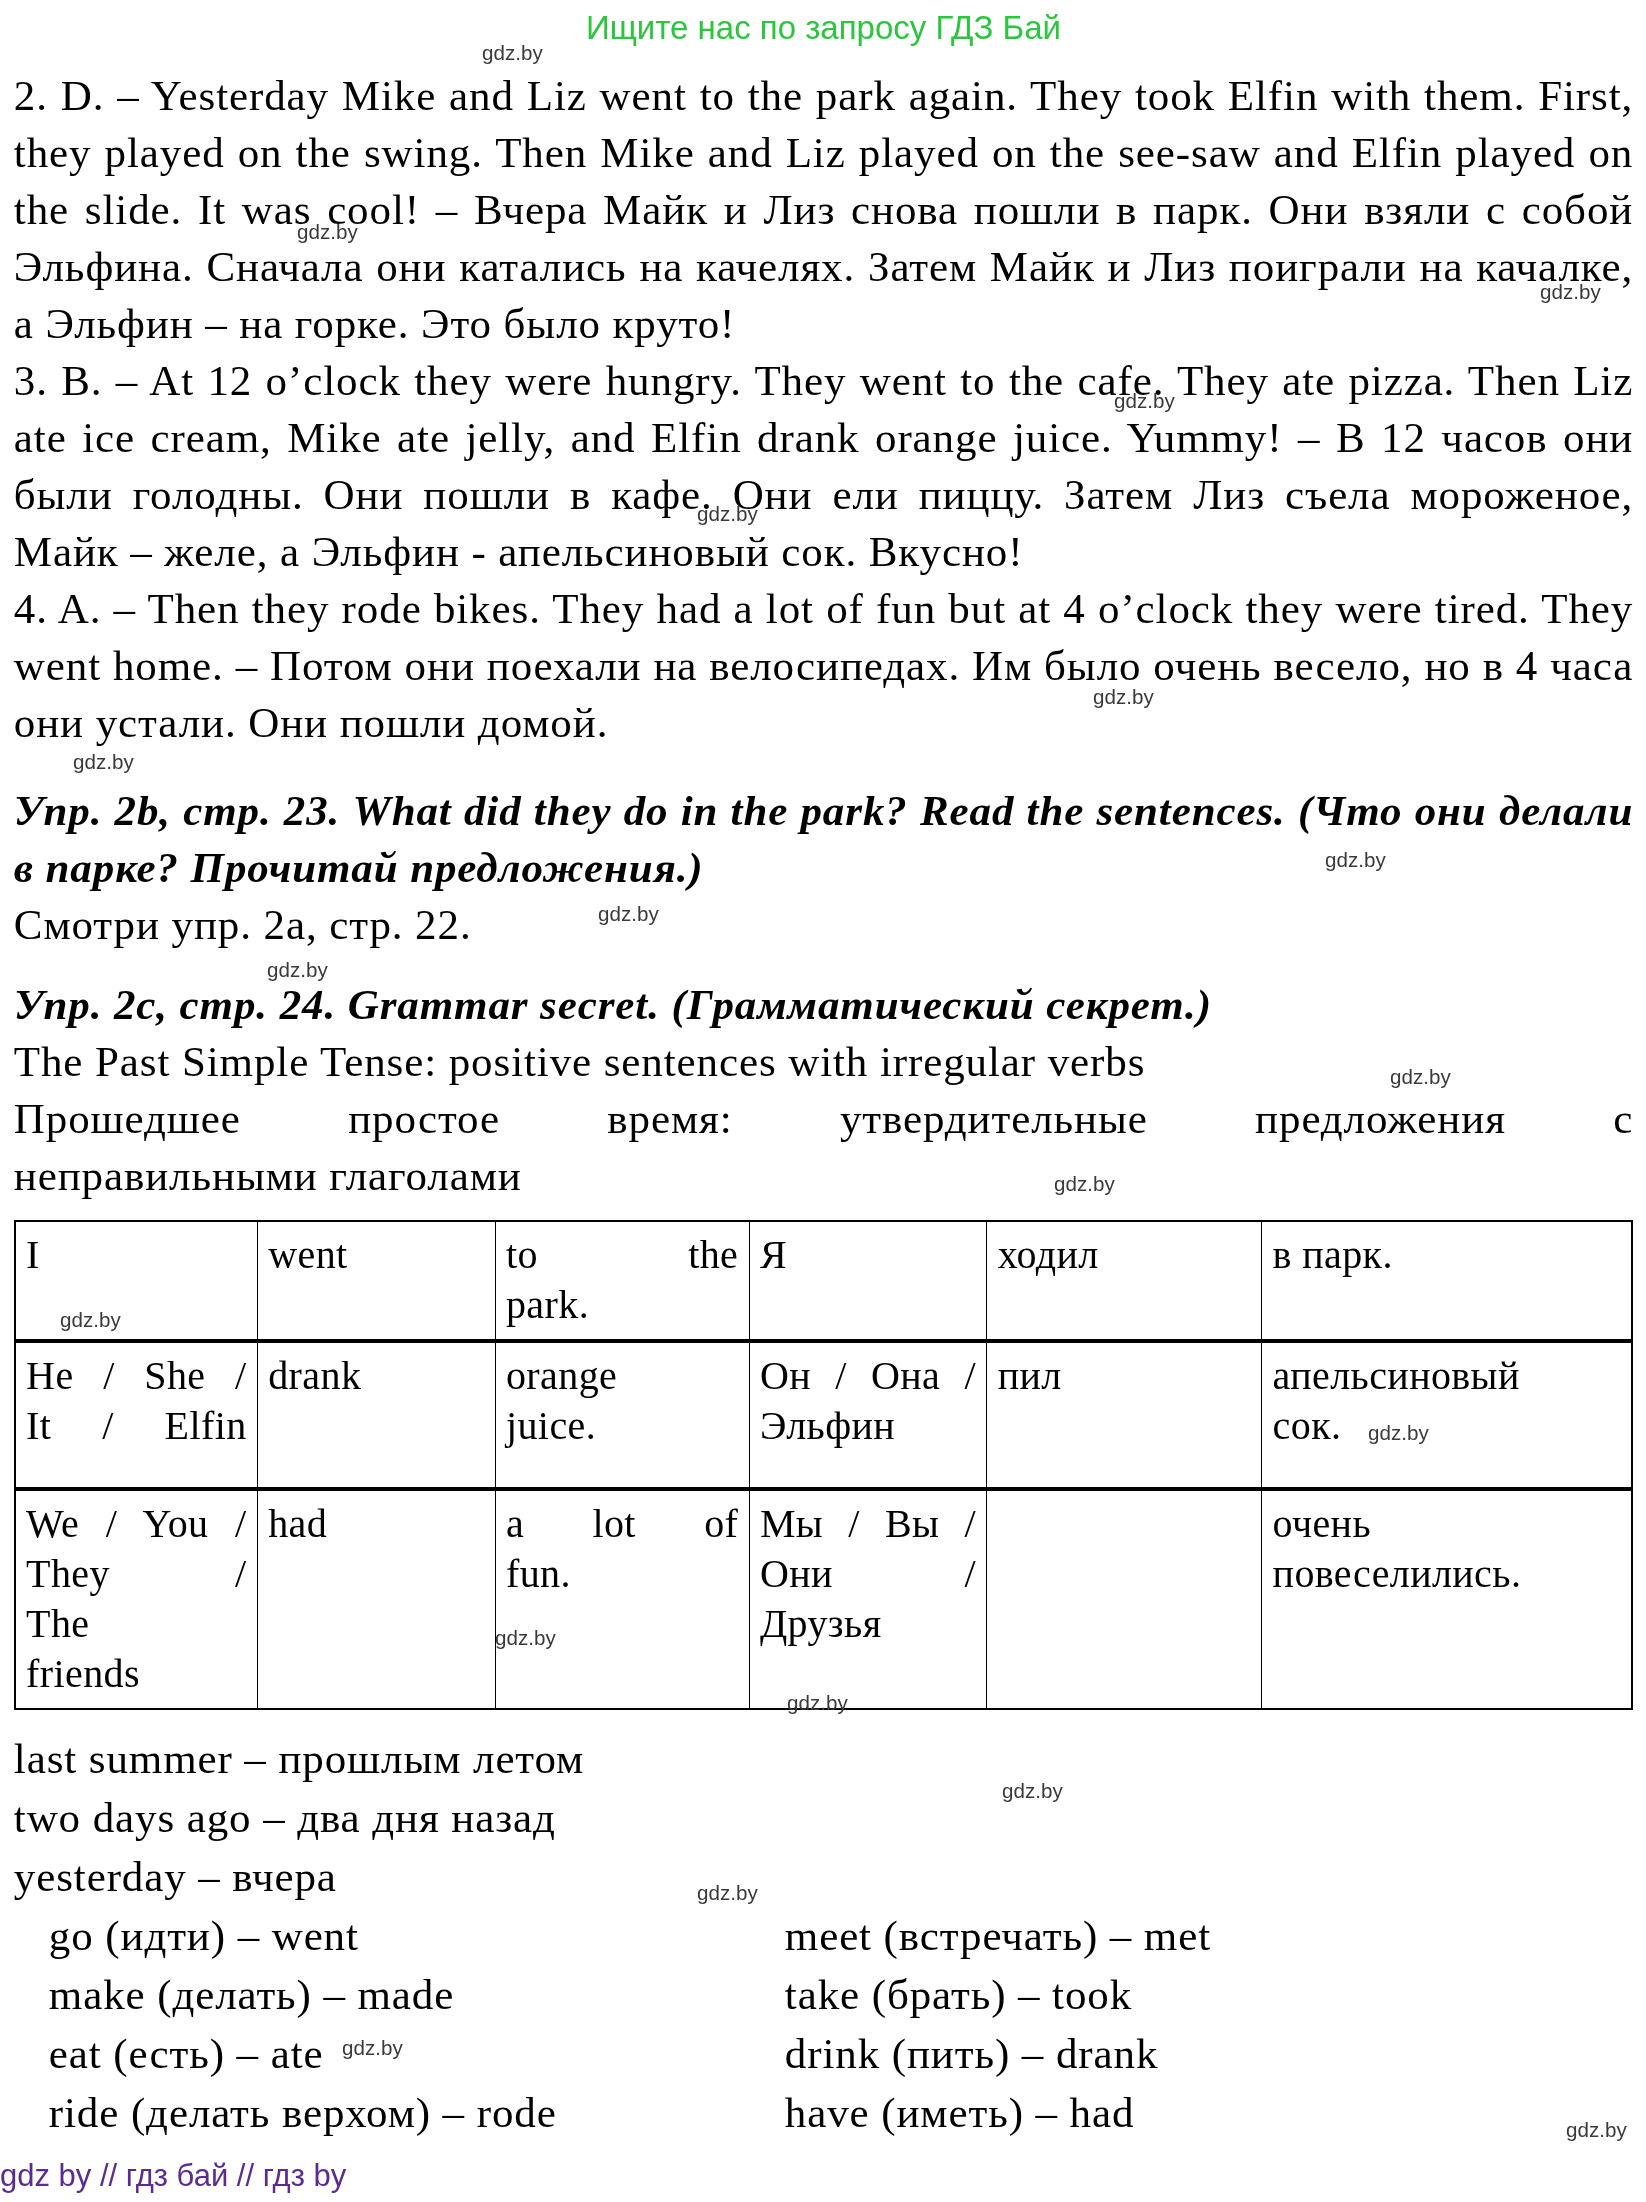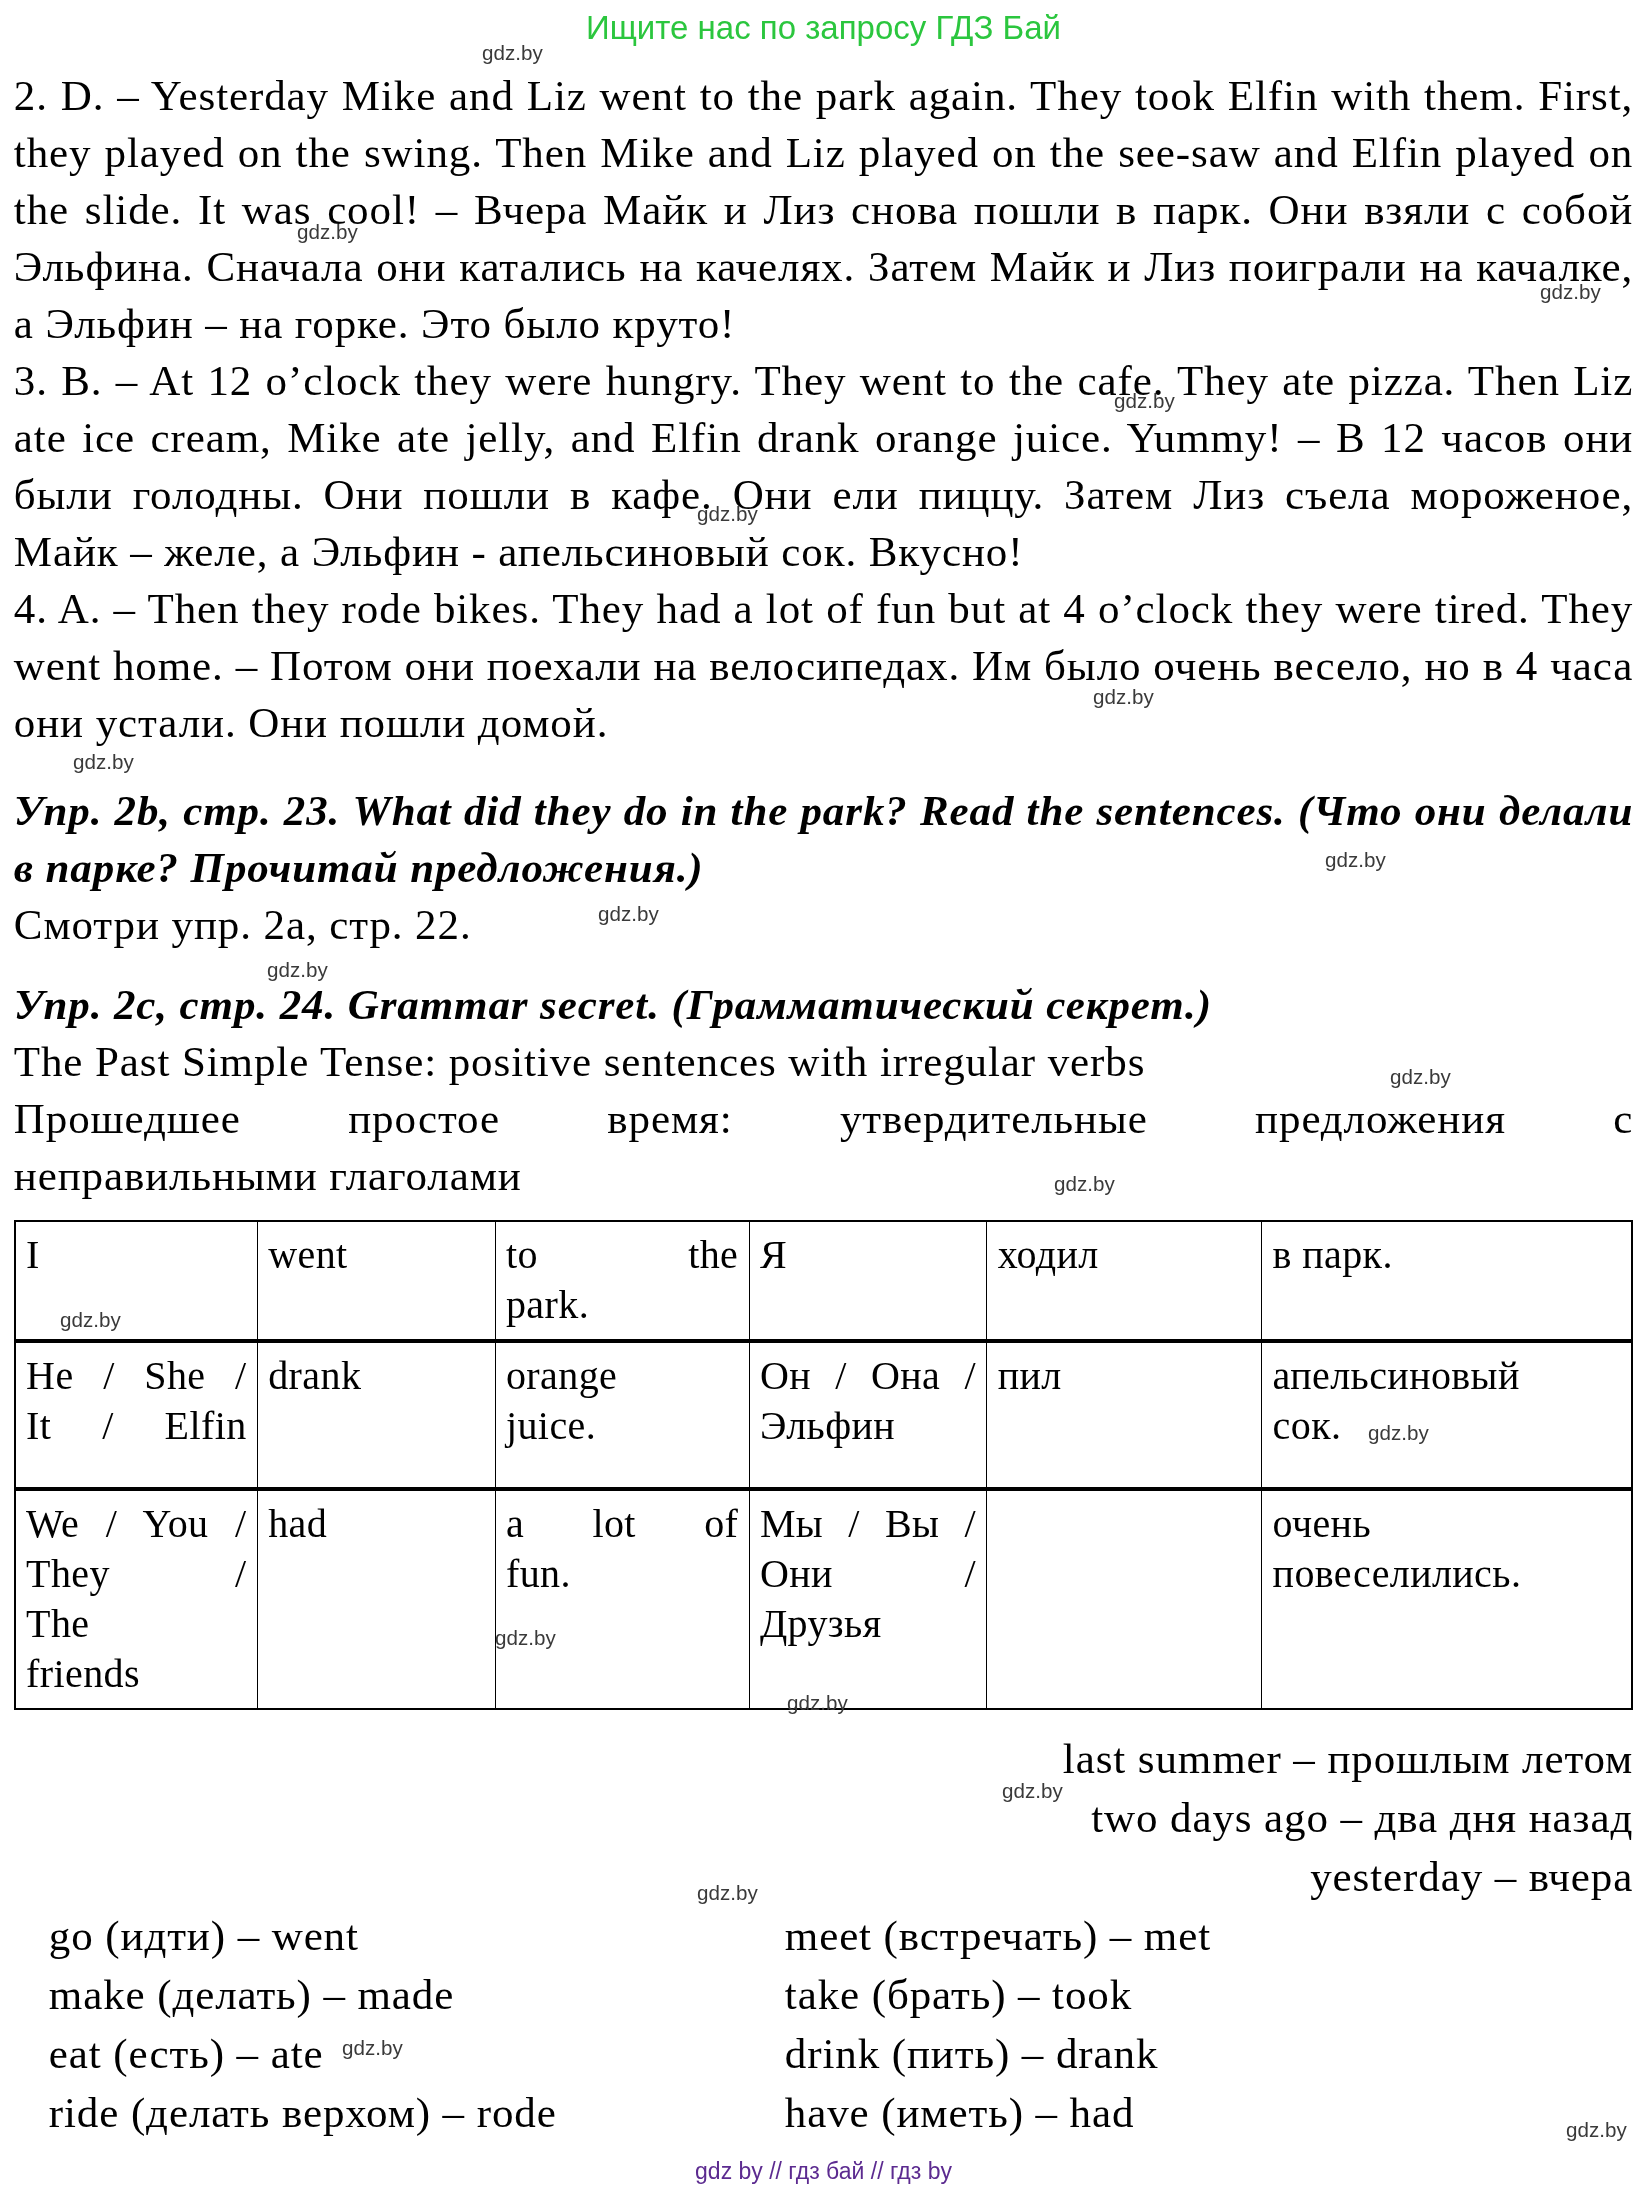--- a/index.html
+++ b/index.html
@@ -26,31 +26,31 @@
   }
   table.gtable td {
     border:1.7px solid #000; vertical-align:top; padding:8.6px 10.3px;
     white-space:pre-line; text-align:justify; text-align-last:justify;
   }
   table.gtable td.plain { text-align-last:left; }
   tr.row1 td { height:115px; }
   tr.row2 td { height:148px; border-top:4.3px solid #000; }
   tr.row3 td { border-top:4.3px solid #000; }
 
-  .vocab { margin-top:19px; line-height:59px;text-align:right; }
+  .vocab { margin-top:19px; line-height:59px; }
   .verbgrid { display:grid; grid-template-columns:736px 1fr; line-height:59px;margin-left:35px; }
 
   .wm {
     position:absolute; font-family:"Liberation Sans", sans-serif;
     font-size:20.6px; color:#3a3a3a; letter-spacing:0; white-space:nowrap;text-align:right;
   }
 
   .site-footer {
-    position:absolute; left:0; top:2158px; width:100%; text-align:center;
-    font-family:"Liberation Sans", sans-serif; font-size:23px; color:#5c2b90;
+    position:absolute; left:0; top:2158px; width:100%; 
+    font-family:"Liberation Sans", sans-serif; font-size:31px; color:#5c2b90;
   }
 </style>
 </head>
 <body>
 
 <div class="banner">Ищите нас по запросу ГДЗ Бай</div>
 
 <div class="doc">
   <p class="para p-first">2. D. – Yesterday Mike and Liz went to the park again. They took Elfin with them. First, they played on the swing. Then Mike and Liz played on the see-saw and Elfin played on the slide. It was cool! – Вчера Майк и Лиз снова пошли в парк. Они взяли с собой Эльфина. Сначала они катались на качелях. Затем Майк и Лиз поиграли на качалке, а Эльфин – на горке. Это было круто!</p>
   <p class="para">3. B. – At 12 o’clock they were hungry. They went to the cafe. They ate pizza. Then Liz ate ice cream, Mike ate jelly, and Elfin drank orange juice. Yummy! – В 12 часов они были голодны. Они пошли в кафе. Они ели пиццу. Затем Лиз съела мороженое, Майк – желе, а Эльфин - апельсиновый сок. Вкусно!</p>

